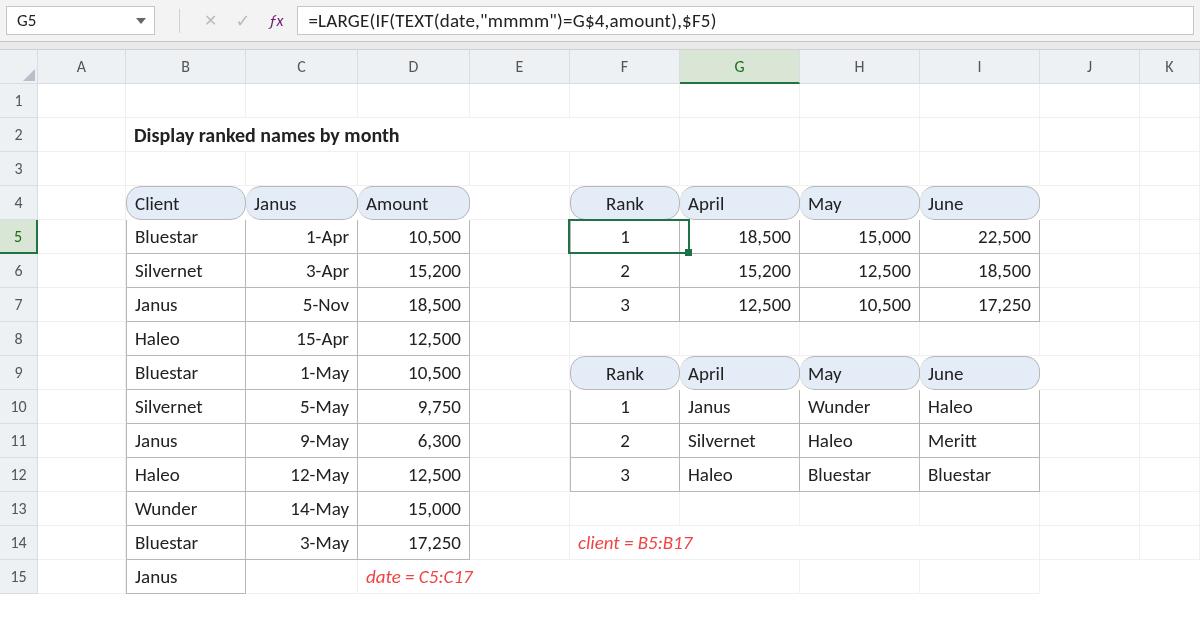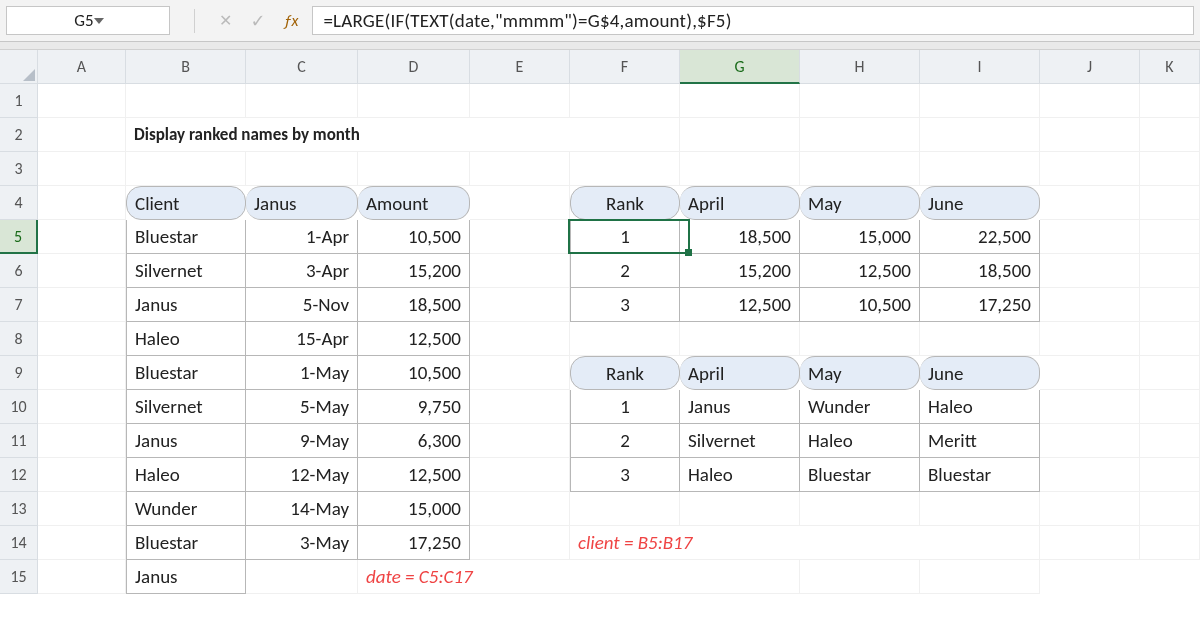--- a/index.html
+++ b/index.html
@@ -17,48 +17,48 @@
 
   
   .fbar-wrap {
     display: flex;
     align-items: stretch;
     height: 42px;
     border-bottom: 1px solid #c6c6c6;
     background: #f3f3f3;
   }
   .name-box {
-    width: 164px;
+    width: 149px;
     background: #fff;
     border: 1px solid #c6c6c6;
     margin: 6px 4px 6px 6px;
     display: flex;
     align-items: center;
-    justify-content: center;
+    justify-content: space-between;
     padding: 0 8px 0 10px;
     font-size: 17px;
   }
   .name-box .dd {
     width: 0; height: 0;
     border-left: 5px solid transparent;
     border-right: 5px solid transparent;
     border-top: 6px solid #666;
   }
   .fx-btns {
     display: flex;
     align-items: center;
     gap: 18px;
     padding: 0 14px;
     color: #9a9a9a;
   }
   .fx-btns .sep {
     width: 1px; background: #d0d0d0; height: 24px;
     margin: 0 6px;
   }
-  .fx-label { font-style: italic; color: #a16207; font-size: 16px; }
+  .fx-label { font-style: italic; color: #701a75; font-size: 16px; }
   .formula-input {
     flex: 1;
     background: #fff;
     border: 1px solid #c6c6c6;
     margin: 6px 6px 6px 0;
     display: flex;
     align-items: center;
     padding: 0 10px;
     font-size: 19px;
     letter-spacing: 0.2px;
@@ -121,21 +121,21 @@
   }
   .col-hdr.active { border-bottom: 2px solid #217346; }
   .row-hdr.active { border-right: 2px solid #217346; }
   .tbl-l { border-left: 1px solid #b7b7b7; }
   .tbl-r { border-right: 1px solid #b7b7b7; }
   .tbl-t { border-top: 1px solid #b7b7b7; }
   .tbl-b { border-bottom: 1px solid #b7b7b7; }
   .tbl-all { border-right: 1px solid #b7b7b7; border-bottom: 1px solid #b7b7b7; }
   .hdr-fill { background: #e4ecf7; font-weight: normal; border-radius: 15px; }
 
-  .title { font-weight: bold; font-size: 17px; }
+  .title { font-weight: bold; font-size: 20px; }
   .italic { font-style: italic; color: #ef4444; }
 
   
   .active-cell {
     position: absolute;
     border: 2px solid #1f7246;
     pointer-events: none;
   }
   .active-cell::after {
     content: "";

